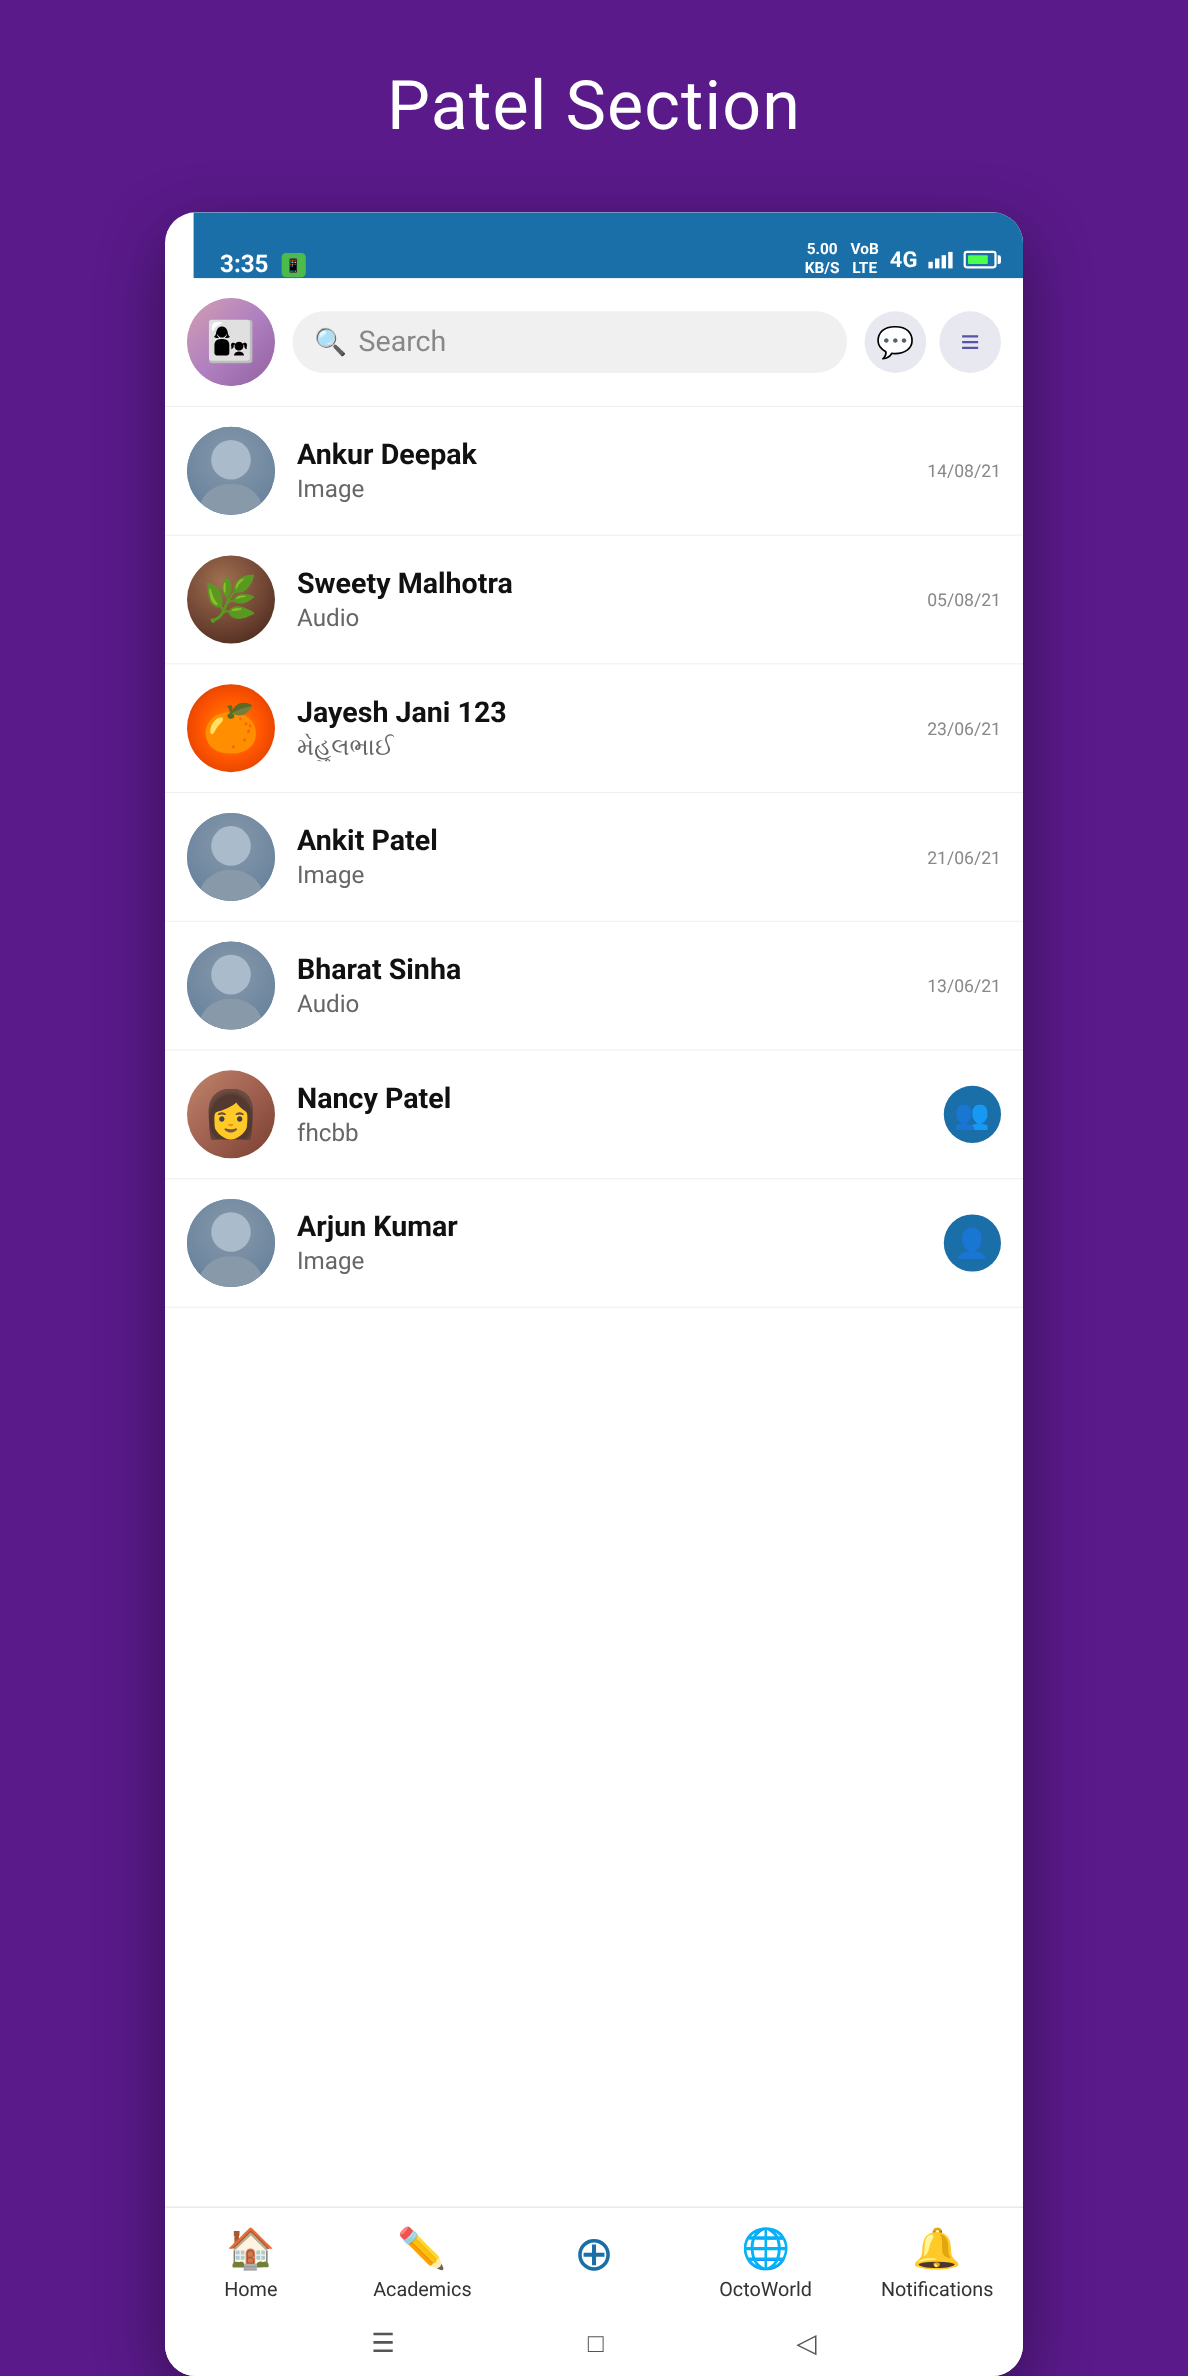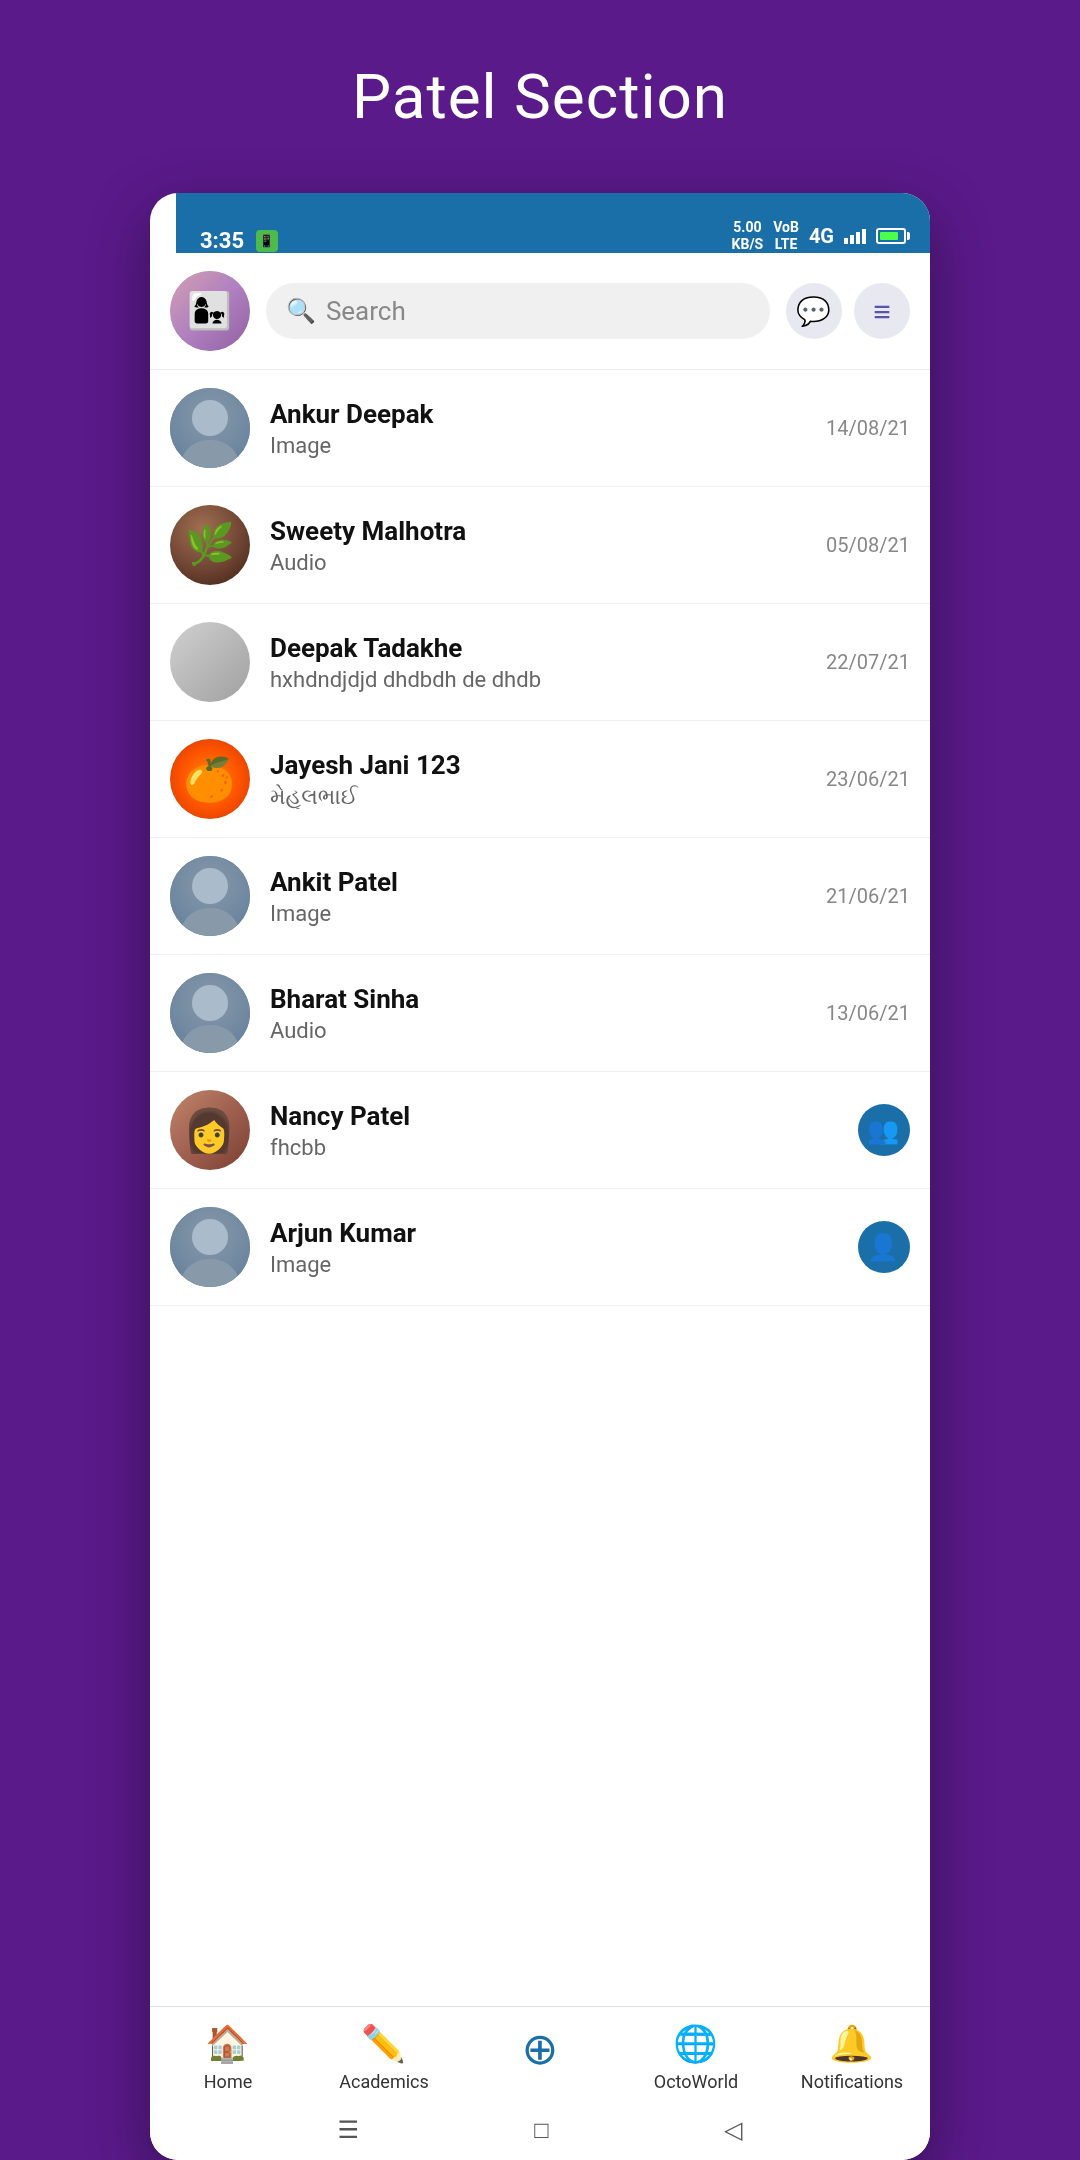--- a/index.html
+++ b/index.html
@@ -148,21 +148,21 @@
     .avatar-img-nancy {
       background: linear-gradient(135deg, #c0856a 0%, #a06050 50%, #7a4030 100%);
     }
     .avatar-person-face {
       font-size: 40px; line-height: 1;
     }
     .chat-info { flex: 1; min-width: 0; }
     .chat-name { font-size: 26px; font-weight: bold; color: #111; margin-bottom: 4px; }
     .chat-preview { font-size: 22px; color: #666; white-space: nowrap; overflow: hidden; text-overflow: ellipsis; }
     .chat-meta { text-align: right; display: flex; flex-direction: column; align-items: flex-end; gap: 8px; }
-    .chat-time { font-size: 20px; color: #888; }
+    .chat-time { font-size: 16px; color: #888; }
     .badge-group {
       width: 52px; height: 52px; border-radius: 50%; background: #1a6fa8;
       display: flex; align-items: center; justify-content: center; font-size: 26px; color: white;
     }
     .badge-person {
       width: 52px; height: 52px; border-radius: 50%; background: #1a6fa8;
       display: flex; align-items: center; justify-content: center; font-size: 26px; color: white;
     }
 
     
@@ -270,31 +270,20 @@
       </div>
       <div class="chat-info">
         <div class="chat-name">Sweety Malhotra</div>
         <div class="chat-preview">Audio</div>
       </div>
       <div class="chat-meta">
         <span class="chat-time">05/08/21</span>
       </div>
     </div>
 
-    <div class="chat-item">
-      <div class="chat-avatar avatar-deepak">
-      </div>
-      <div class="chat-info">
-        <div class="chat-name">Deepak Tadakhe</div>
-        <div class="chat-preview">hxhdndjdjd dhdbdh de dhdb</div>
-      </div>
-      <div class="chat-meta">
-        <span class="chat-time">22/07/21</span>
-      </div>
-    </div>
 
     <div class="chat-item">
       <div class="chat-avatar avatar-img-jayesh">
         <span style="font-size:42px;">🍊</span>
       </div>
       <div class="chat-info">
         <div class="chat-name">Jayesh Jani 123</div>
         <div class="chat-preview">મેહુલભાઈ</div>
       </div>
       <div class="chat-meta">

